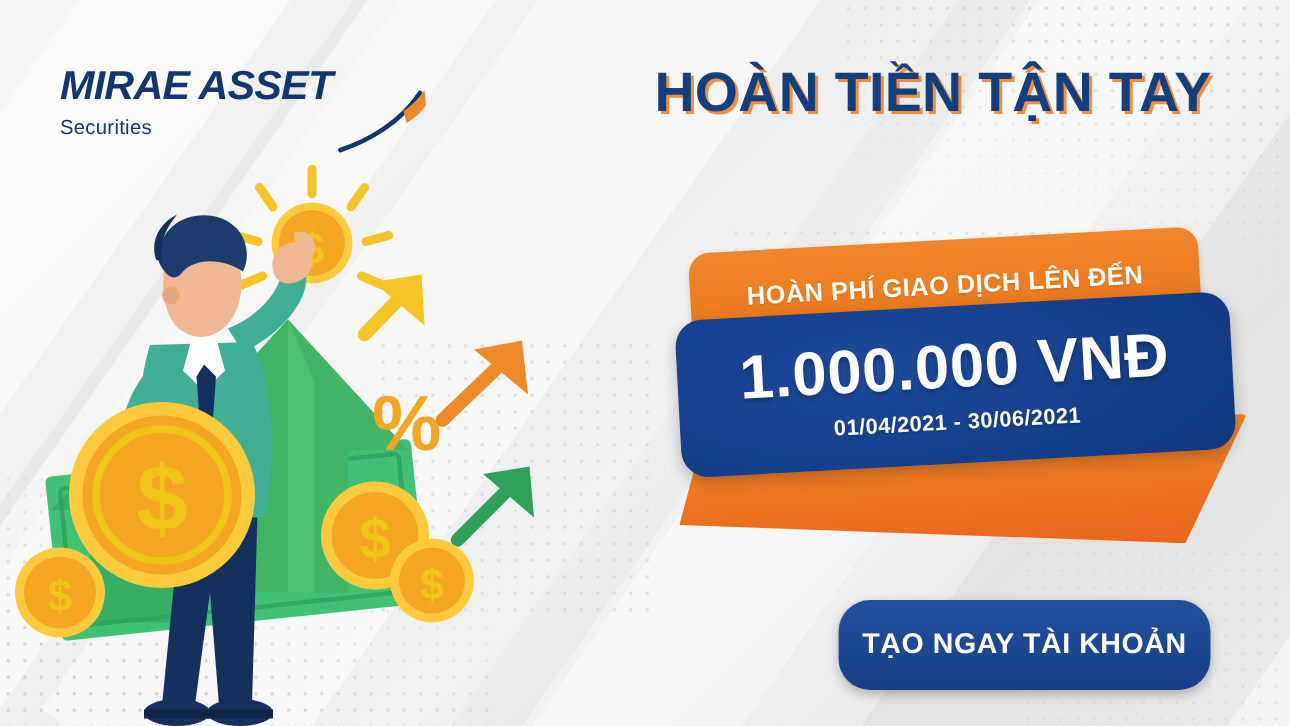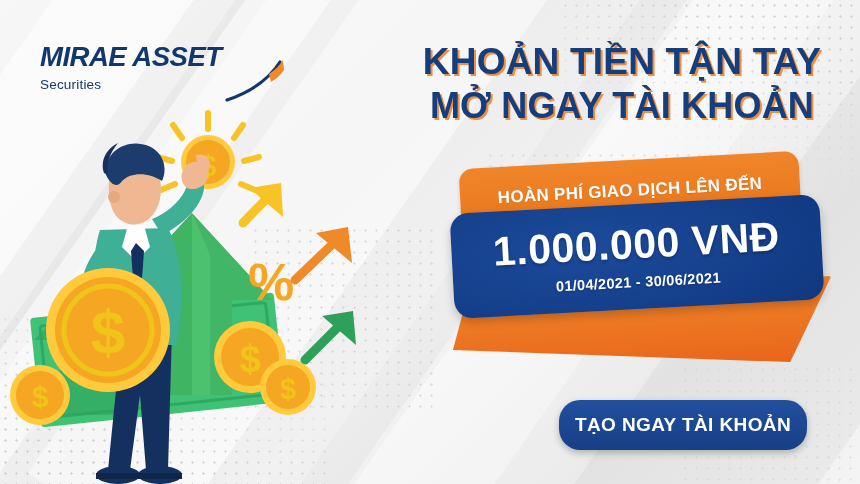--- a/index.html
+++ b/index.html
@@ -104,21 +104,21 @@
     text-shadow:0 2px 3px rgba(0,0,0,.25);
   }
   .promo .dates{
     margin-top:9px;color:#fff;font-size:14.5px;font-weight:bold;
     letter-spacing:.3px;white-space:nowrap;
     text-shadow:0 1px 2px rgba(0,0,0,.22);
   }
 
   
   .cta{
-    position:absolute;left:559px;top:400px;width:248px;height:50px;
+    position:absolute;left:559px;top:400px;width:248px;height:60px;
     background:linear-gradient(180deg,#21509E 0%,#173F86 100%);
     border-radius:21px;display:flex;align-items:center;justify-content:center;
     color:#fff;font-size:19px;font-weight:bold;letter-spacing:.4px;
     box-shadow:0 3px 7px rgba(0,0,0,.25);cursor:pointer;white-space:nowrap;
   }
 
   
   .illus{position:absolute;left:0;top:95px;width:400px;height:389px;}
   .illus svg{display:block;}
 </style>
@@ -144,22 +144,21 @@
   <div class="logo">
     <svg class="logo-swoosh" viewBox="0 0 60 44">
       <path d="M2 40 C20 34 42 22 55 2" stroke="#12376F" stroke-width="3.2" fill="none" stroke-linecap="round"></path>
       <path d="M44 14 C50 10 55 5 58 0 L59 10 C56 15 51 19 46 22 Z" fill="#F08A28"></path>
     </svg>
     <div class="logo-word">MIRAE ASSET</div>
     <div class="logo-sub">Securities</div>
   </div>
 
   <div class="headline">
-    <span class="ln l1">KHOẢN TIỀN TẬN TAY</span>
-    <span class="ln l2">MỞ NGAY TÀI KHOẢN</span>
+    <span class="ln l1">HOÀN TIỀN TẬN TAY</span>
   </div>
 
   <div class="promo">
     <div class="band"></div>
     <div class="wedge"></div>
     <div class="panel"></div>
     <div class="band-text">HOÀN PHÍ GIAO DỊCH LÊN ĐẾN</div>
     <div class="panel-inner">
       <div class="amount">1.000.000 VNĐ</div>
       <div class="dates">01/04/2021 - 30/06/2021</div>

